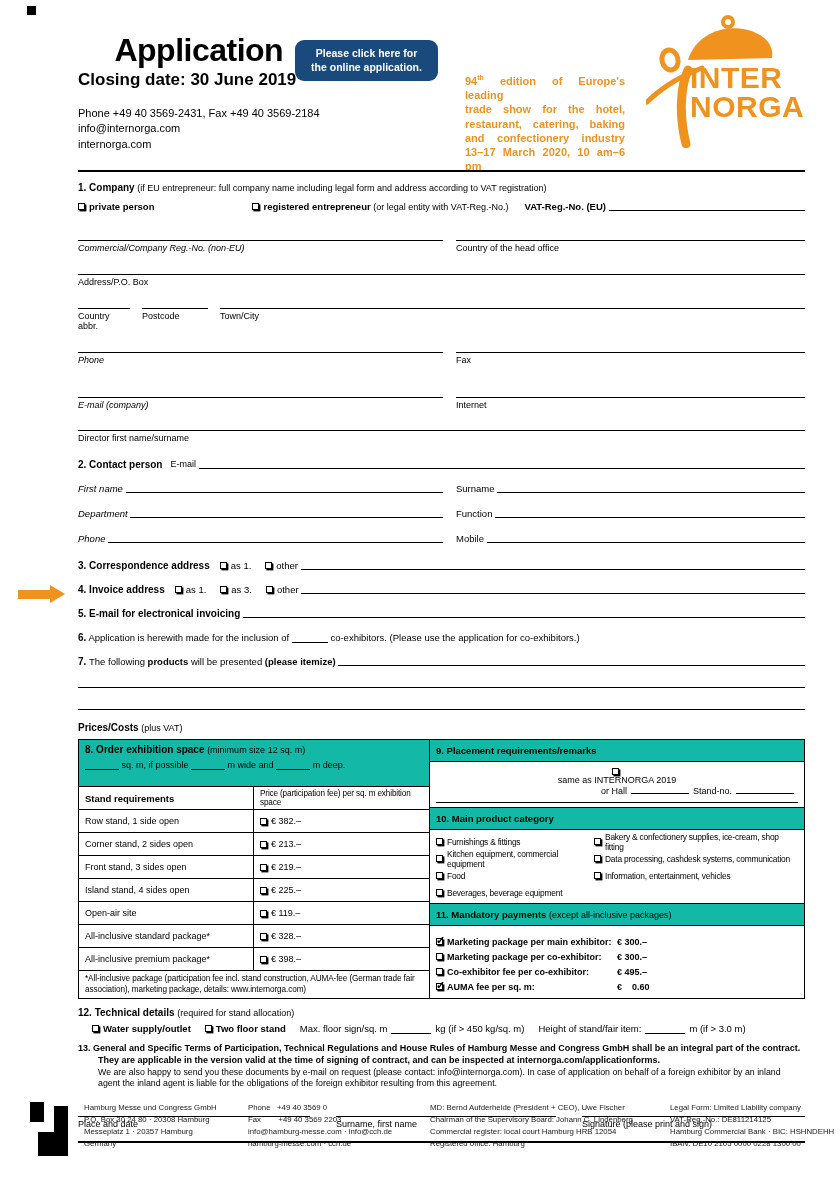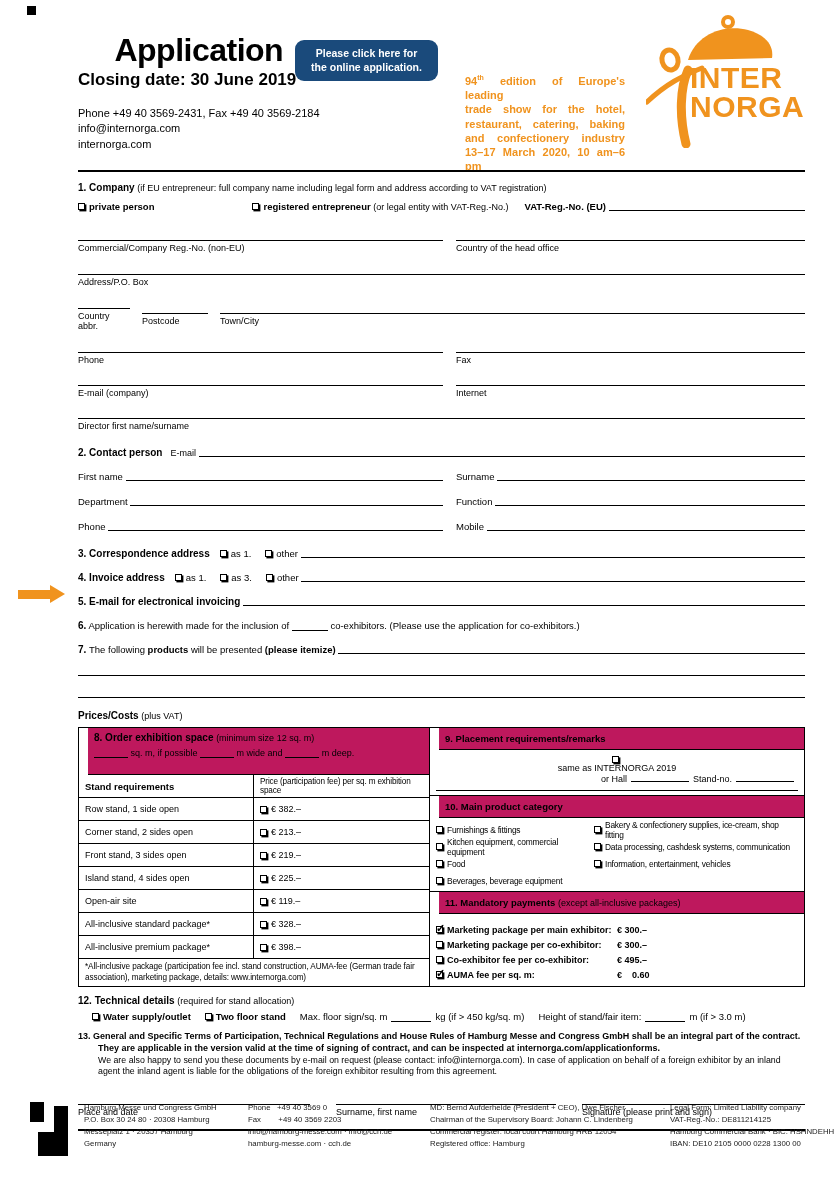--- a/index.html
+++ b/index.html
@@ -30,34 +30,34 @@
 
   .rule-top { position:absolute; left:78px; top:170px; width:727px; border-top:2px solid #000; }
 
   
   .content { position:absolute; left:78px; top:178px; width:727px; font-size:9.5px; }
   .sec-h { font-weight:700; font-size:10px; }
   .note { font-weight:400; font-size:9px; }
   .cb { display:inline-block; width:7px; height:7px; border:1px solid #000; background:#fff;
         box-shadow:1.4px 1.4px 0 #000; margin-right:4px; flex:none; position:relative; }
   .cb.checked::after { content:"✓"; position:absolute; left:-1px; top:-5px; font-size:11px; font-weight:700; }
-  .flx { display:flex; align-items:center; }
+  .flx { display:flex; align-items:flex-start; }
   .fl { flex:1 1 auto; border-bottom:1px solid #000; min-height:1em; }
   .blank { display:inline-block; border-bottom:1px solid #000; height:1em; vertical-align:bottom; }
   .field { border-top:1px solid #000; padding-top:2px; font-size:9px; }
   .row2 { display:flex; }
-  .row2 .c-left { width:365px; margin-right:13px; }
+  .row2 .c-left { width:365px; margin-right:13px;font-style:italic; }
   .row2 .c-right { flex:1; }
   .bold { font-weight:700; }
 
   
   .pricing { display:flex; margin-top:6px; }
   .pcol-left { width:352px; border:1px solid #000; }
   .pcol-right { width:375px; border:1px solid #000; border-left:none; }
-  .gray { background:#be185d;margin-left:9px; }
+  .gray { background:#14b8a6; }
   .p8-head { height:47px; border-bottom:1px solid #000; padding:4px 6px; }
   .p8-size { margin-top:5px; font-size:9px; }
   .p8-cols { display:flex; height:23px; border-bottom:1px solid #000; align-items:center; }
   .p8-cols .cc1 { width:175px; border-right:1px solid #000; align-self:stretch; display:flex; align-items:center; padding-left:6px; font-weight:700; font-size:9.5px; }
   .p8-cols .cc2 { flex:1; padding-left:6px; font-size:8.2px; letter-spacing:-0.15px; }
   .p8-row { display:flex; height:23px; border-bottom:1px solid #000; }
   .p8-row .rc1 { width:175px; border-right:1px solid #000; display:flex; align-items:center; padding-left:6px; font-size:9px; }
   .p8-row .rc2 { flex:1; display:flex; align-items:center; padding-left:6px; font-size:9px; }
   .p8-note { padding:3px 6px; font-size:8.2px; line-height:1.3; letter-spacing:-0.1px; }
   .phead { height:22px; border-bottom:1px solid #000; display:flex; align-items:center; padding-left:6px; font-weight:700; font-size:9.5px; }
@@ -176,21 +176,21 @@
     <div class="field" style="margin-top:21px"><span>Address/P.O. Box</span></div>
     <div class="flx" style="margin-top:21px">
       <div class="field" style="width:52px; margin-right:12px"><span>Country abbr.</span></div>
       <div class="field" style="width:66px; margin-right:12px"><span>Postcode</span></div>
       <div class="field" style="flex:1"><span>Town/City</span></div>
     </div>
     <div class="row2" style="margin-top:21px">
       <div class="c-left field"><span>Phone</span></div>
       <div class="c-right field"><span>Fax</span></div>
     </div>
-    <div class="row2" style="margin-top:20px">
+    <div class="row2" style="margin-top:32px">
       <div class="c-left field"><span>E-mail (company)</span></div>
       <div class="c-right field"><span>Internet</span></div>
     </div>
     <div class="field" style="margin-top:20px"><span>Director first name/surname</span></div>
 
     <div class="flx" style="margin-top:16px">
       <span class="sec-h">2. Contact person</span>
       <span class="note" style="margin-left:8px">E-mail</span>&nbsp;
       <span class="fl"></span>
     </div>

